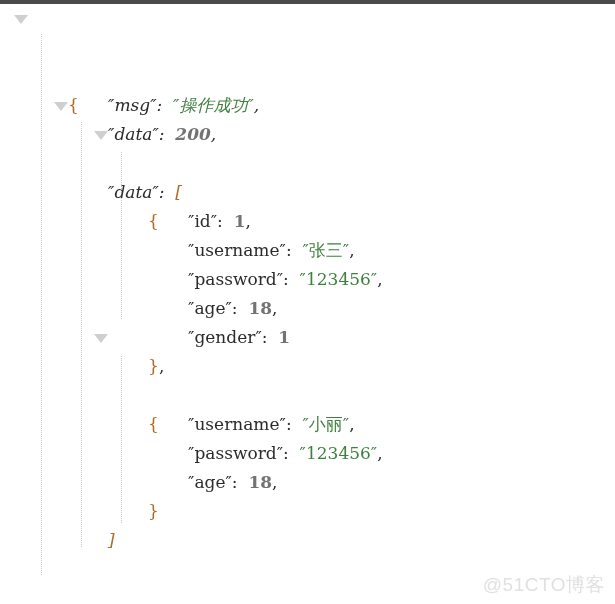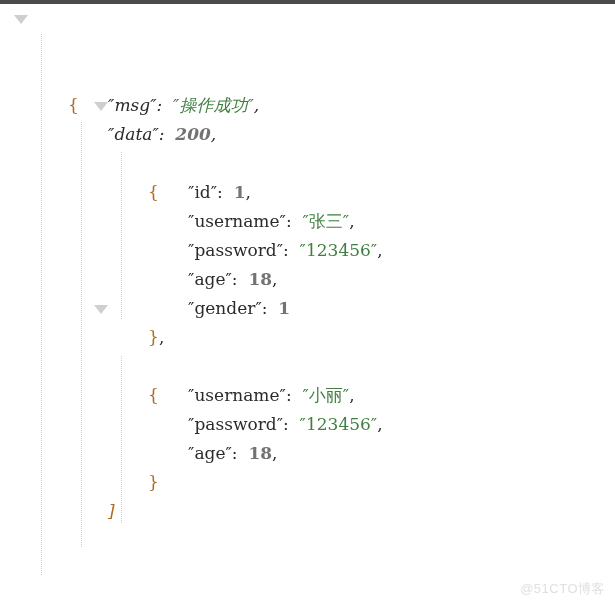--- a/index.html
+++ b/index.html
@@ -85,21 +85,21 @@
   .i0 { padding-left: 0px; }
   .i1 { padding-left: 40px; font-style: italic; }
   .i2 { padding-left: 80px; }
   .i3 { padding-left: 120px; }
 
   
   .watermark {
     position: absolute;
     right: 10px;
     bottom: 6px;
-    font-size: 13px;
+    font-size: 19px;
     color: #e0e0e0;
     font-family: "Liberation Sans", sans-serif;
     letter-spacing: 0.5px;
     user-select: none;
   }
 </style>
 </head>
 <body>
 
 <div class="topbar"></div>
@@ -123,20 +123,26 @@
       <span class="k">″</span><span class="k">msg</span><span class="k">″</span><span class="punct">:</span><span class="sp">  </span><span class="str">″</span><span class="str">操作成功</span><span class="str">″</span><span class="punct">,</span>
     </span>
   </div>
 
   <div class="row">
     <span class="row-inner i1">
       <span class="k">″</span><span class="k">data</span><span class="k">″</span><span class="punct">:</span><span class="sp">  </span><span class="num">200</span><span class="punct">,</span>
     </span>
   </div>
 
+  <div class="row">
+    <span class="tri d1"></span>
+    <span class="row-inner i1">
+      <span class="k">″</span><span class="k">data</span><span class="k">″</span><span class="punct">:</span><span class="sp">  </span><span class="brace">[</span>
+    </span>
+  </div>
 
   <div class="row">
     <span class="tri d2"></span>
     <span class="row-inner i2">
       <span class="brace">{</span>
     </span>
   </div>
 
   <div class="row">
     <span class="row-inner i3">

